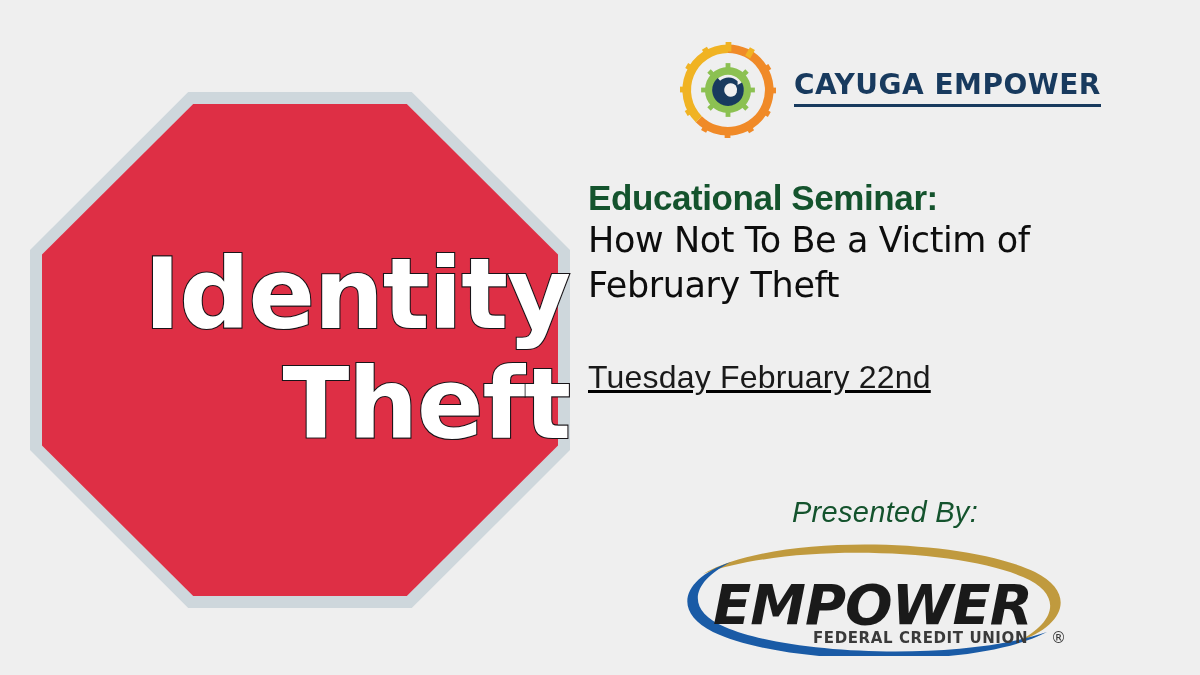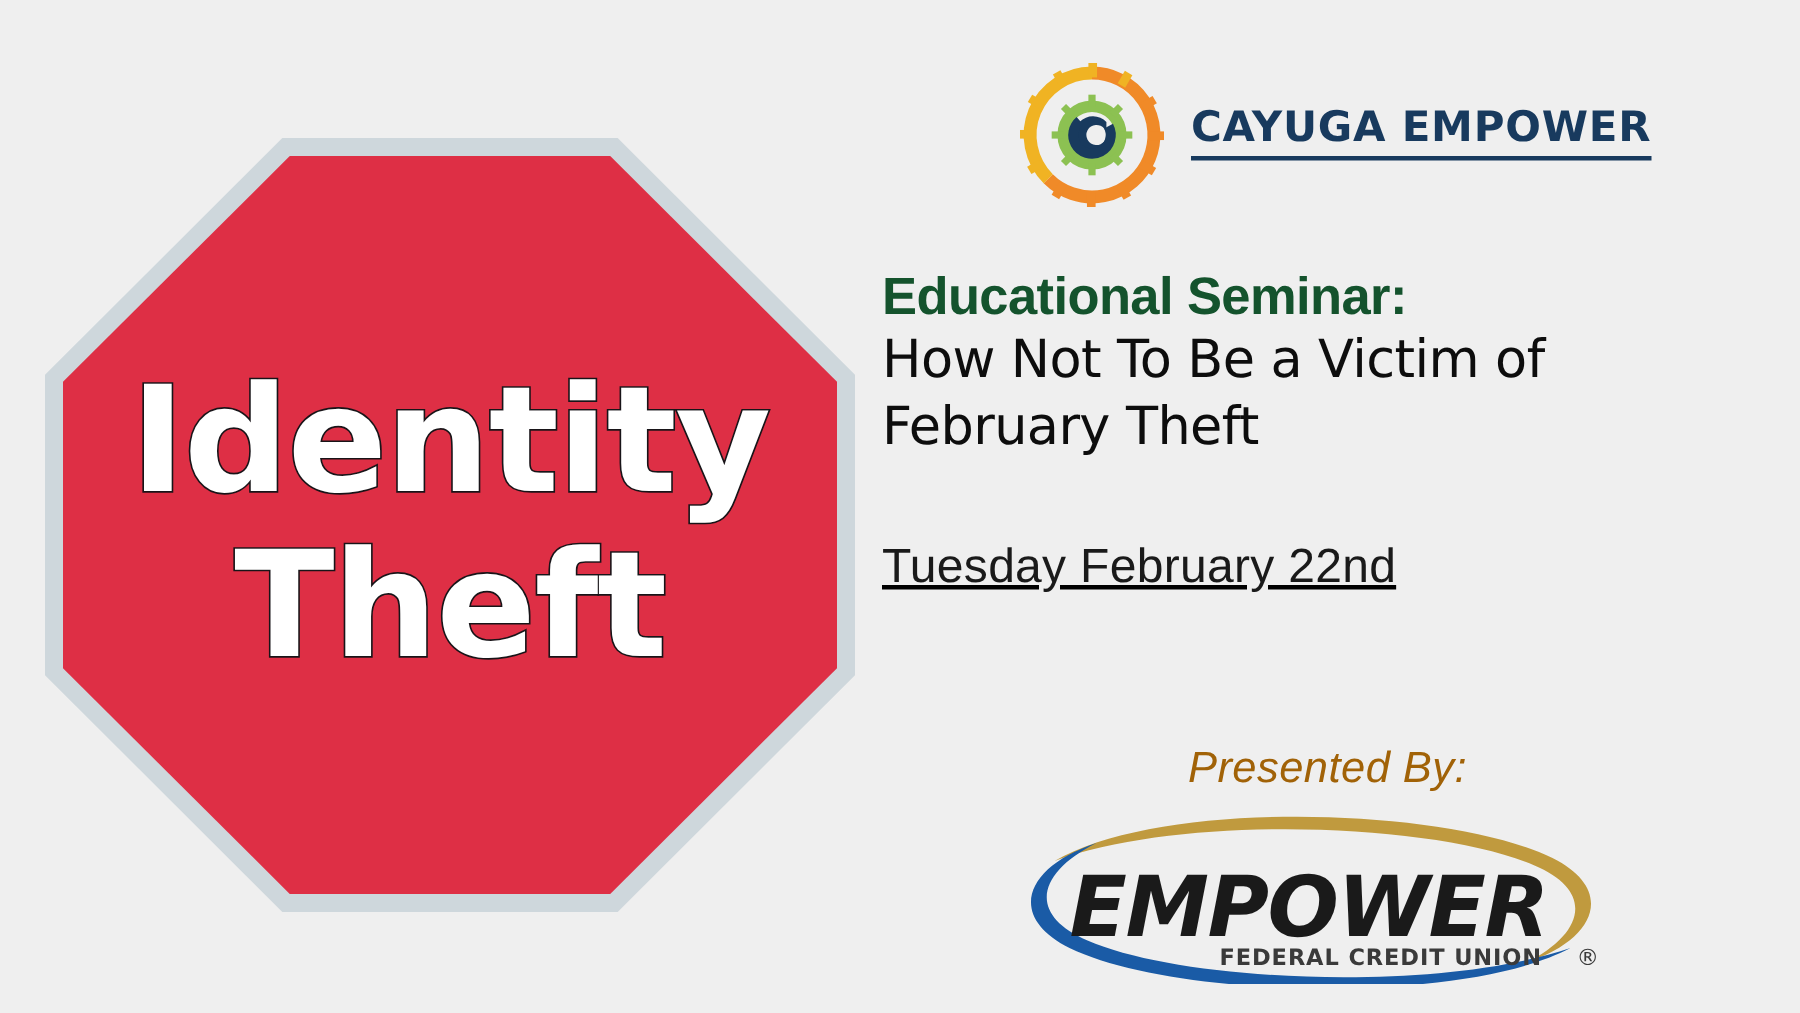--- a/index.html
+++ b/index.html
@@ -45,21 +45,21 @@
     bottom: 12px;
     background: #de2f45;
     clip-path: polygon(29.3% 0%, 70.7% 0%, 100% 30.6%, 100% 69.4%,
                        70.7% 100%, 29.3% 100%, 0% 69.4%, 0% 30.6%);
   }
   .sign-text {
     position: absolute;
     inset: 0;
     display: flex;
     flex-direction: column;
-    align-items: center;
+    align-items: flex-end;
     justify-content: center;
     gap: 4px;
     z-index: 3;
   }
   .sign-line {
     color: #ffffff;
     font-family: "DejaVu Sans", sans-serif;
     font-weight: bold;
     font-size: 98px;
     line-height: 1.08;
@@ -166,21 +166,21 @@
     white-space: nowrap;
   }
 
   
   .presented-by {
     position: absolute;
     left: 0;
     top: 496px;
     width: 600px;
     text-align: center;
-    color: #a16207;
+    color: #14532d;
     font-family: "Liberation Sans", sans-serif;
     font-style: italic;
     font-size: 29px;
     letter-spacing: 0.3px;
   }
 
   
   .empower-logo {
     position: absolute;
     left: 80px;

